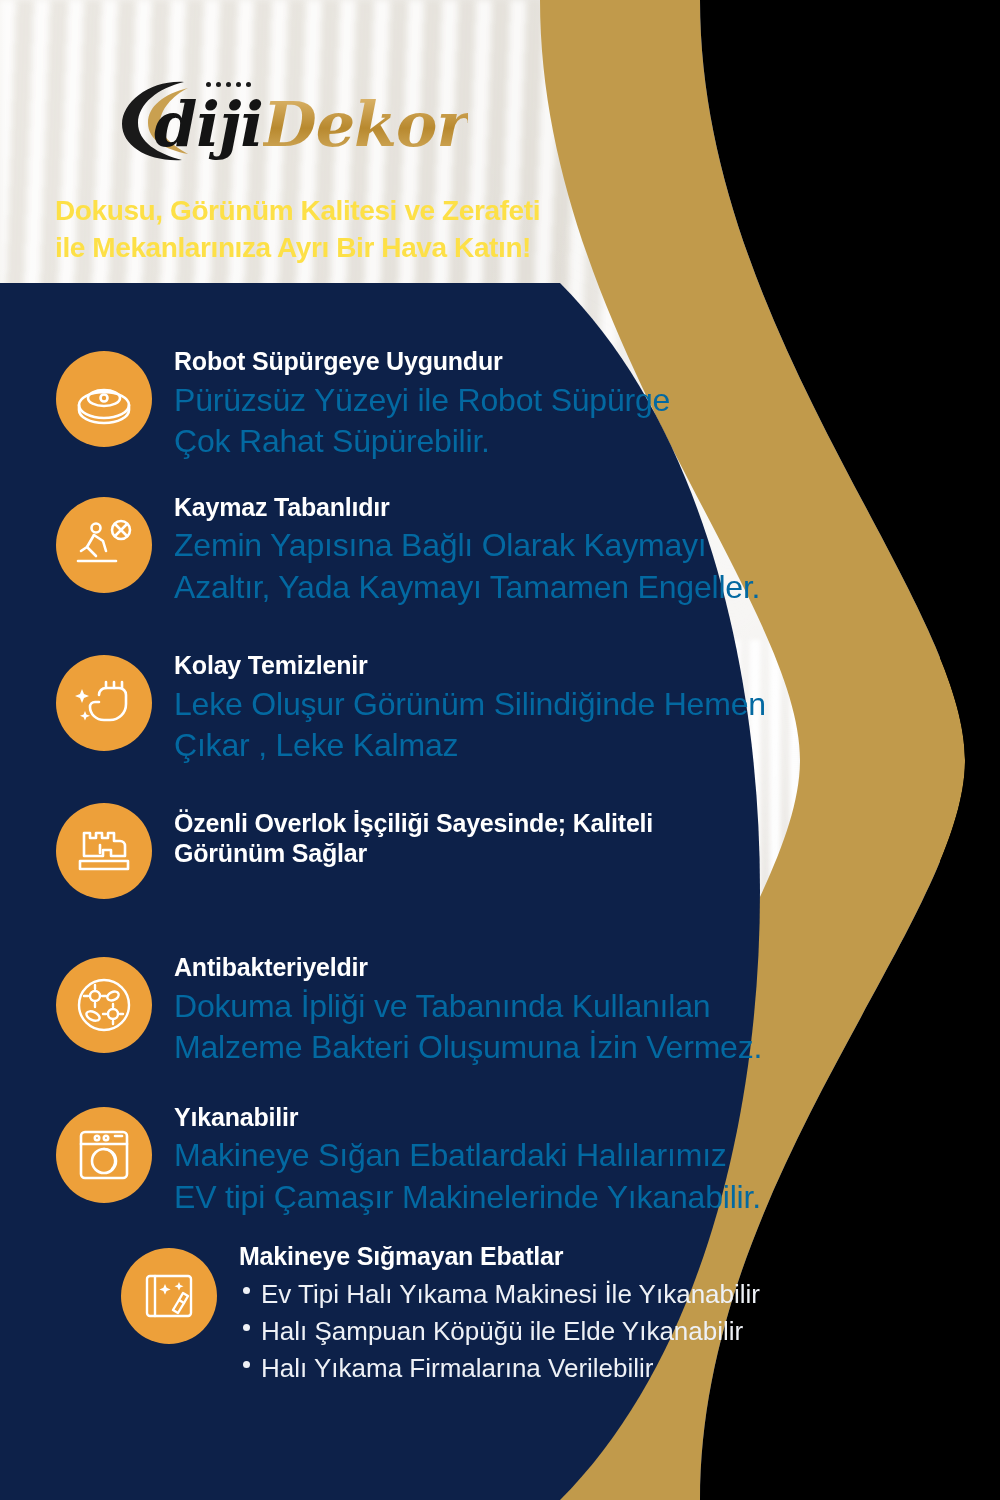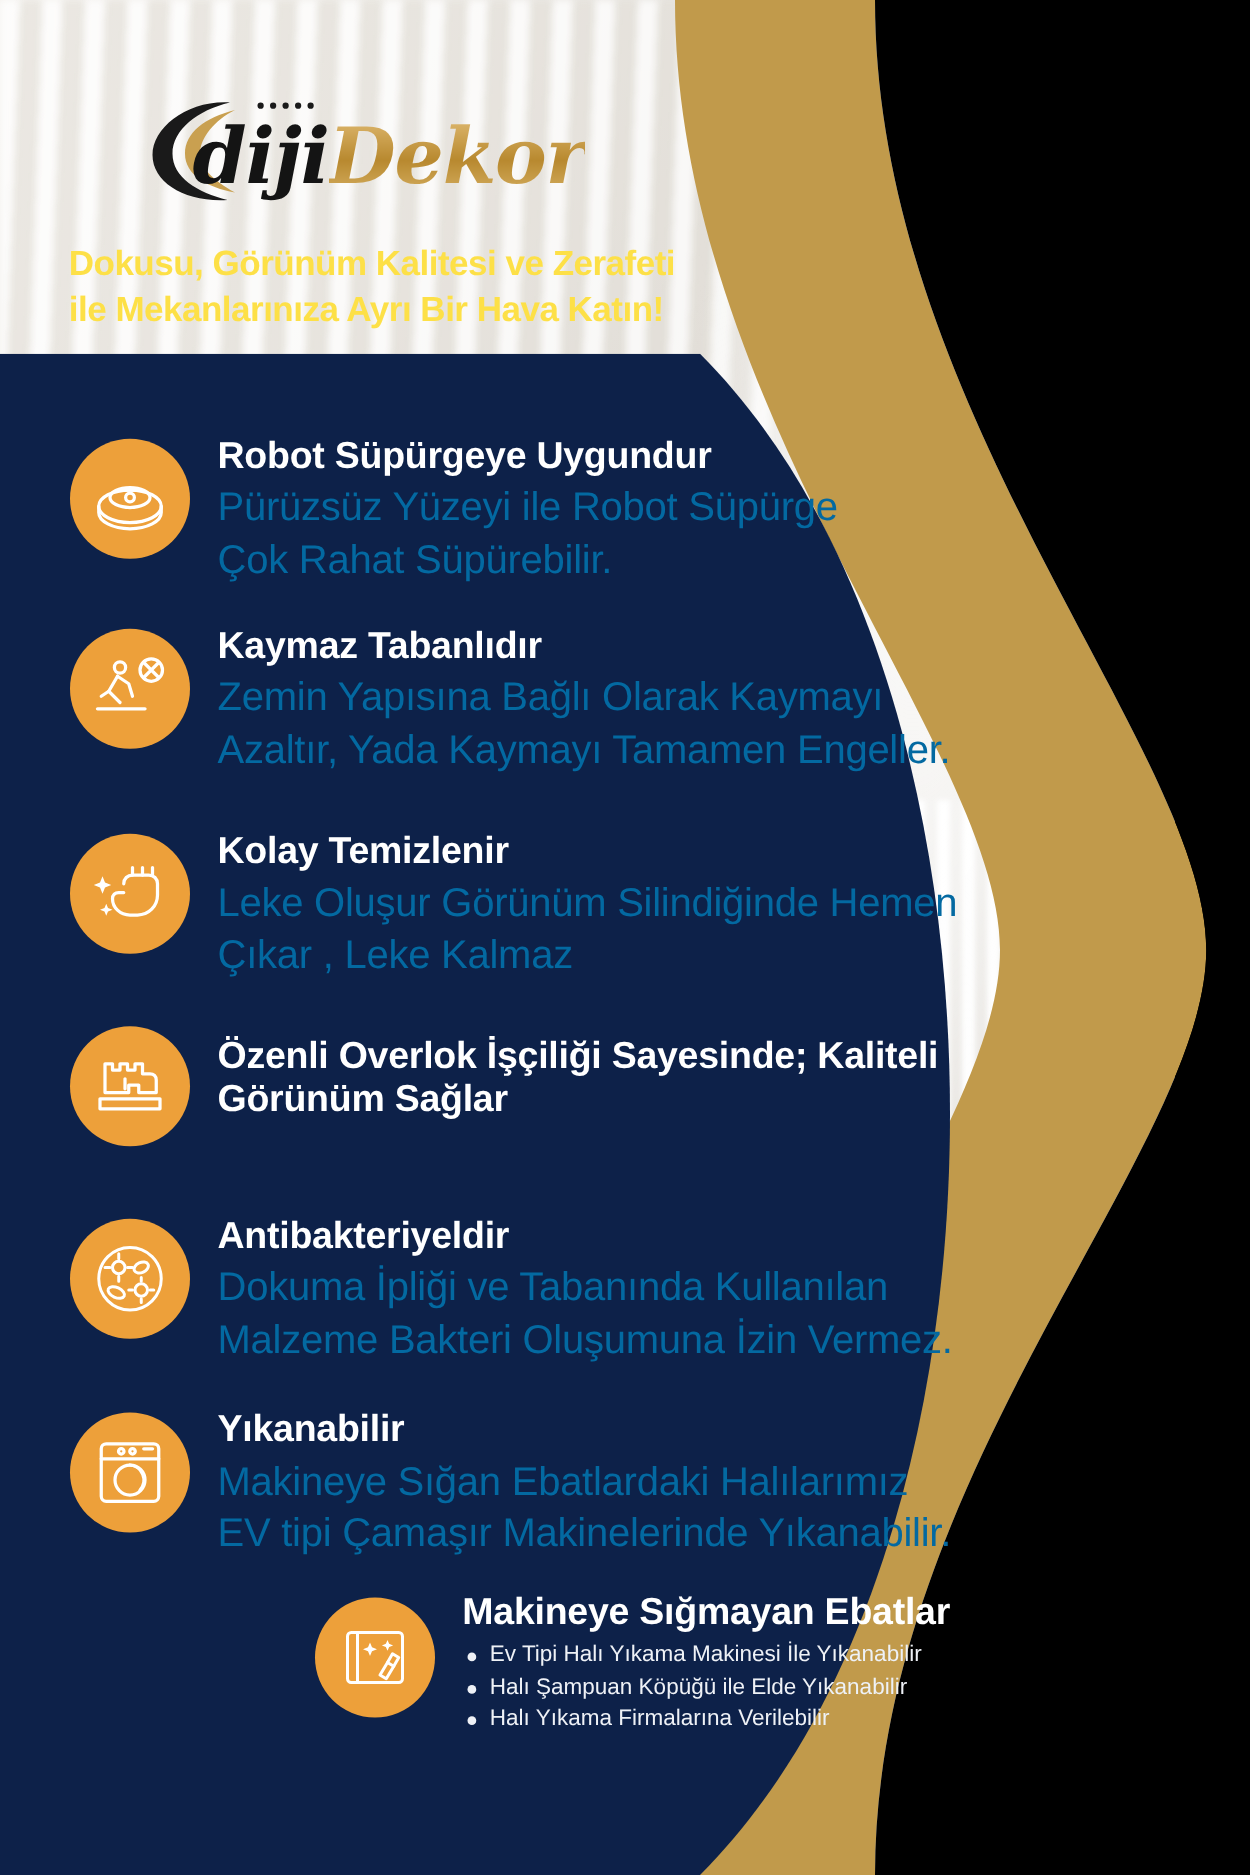--- a/index.html
+++ b/index.html
@@ -108,32 +108,32 @@
   }
   .ficon{
     flex:0 0 auto;
     width:96px;height:96px;border-radius:50%;
     background:#eda03a;
     display:flex;align-items:center;justify-content:center;
     margin-top:6px;
   }
   .ftext{margin-left:22px;padding-top:2px;}
   .ftitle{
-    color:#ffffff;font-size:30px;font-weight:bold;line-height:1.18;
+    color:#ffffff;font-size:25px;font-weight:bold;line-height:1.18;
     letter-spacing:-0.2px;
     margin-bottom:3px;
   }
   .fdesc{
     color:#0369a1;font-size:32px;line-height:1.3;font-weight:normal;
     letter-spacing:-0.2px;
   }
   .fdesc div{white-space:nowrap;}
   .bullets{margin:4px 0 0 0;padding:0;list-style:none;}
   .bullets li{
-    color:#eef1f6;font-size:18px;line-height:1.42;
+    color:#eef1f6;font-size:26px;line-height:1.42;
     position:relative;padding-left:22px;white-space:nowrap;
   }
   .bullets li:before{
     content:"";position:absolute;left:4px;top:11px;
     width:7px;height:7px;border-radius:50%;background:#eef1f6;
   }
   
   #f0{margin-top:62px;}
   #f1{margin-top:28px;}
   #f2{margin-top:41px;}

